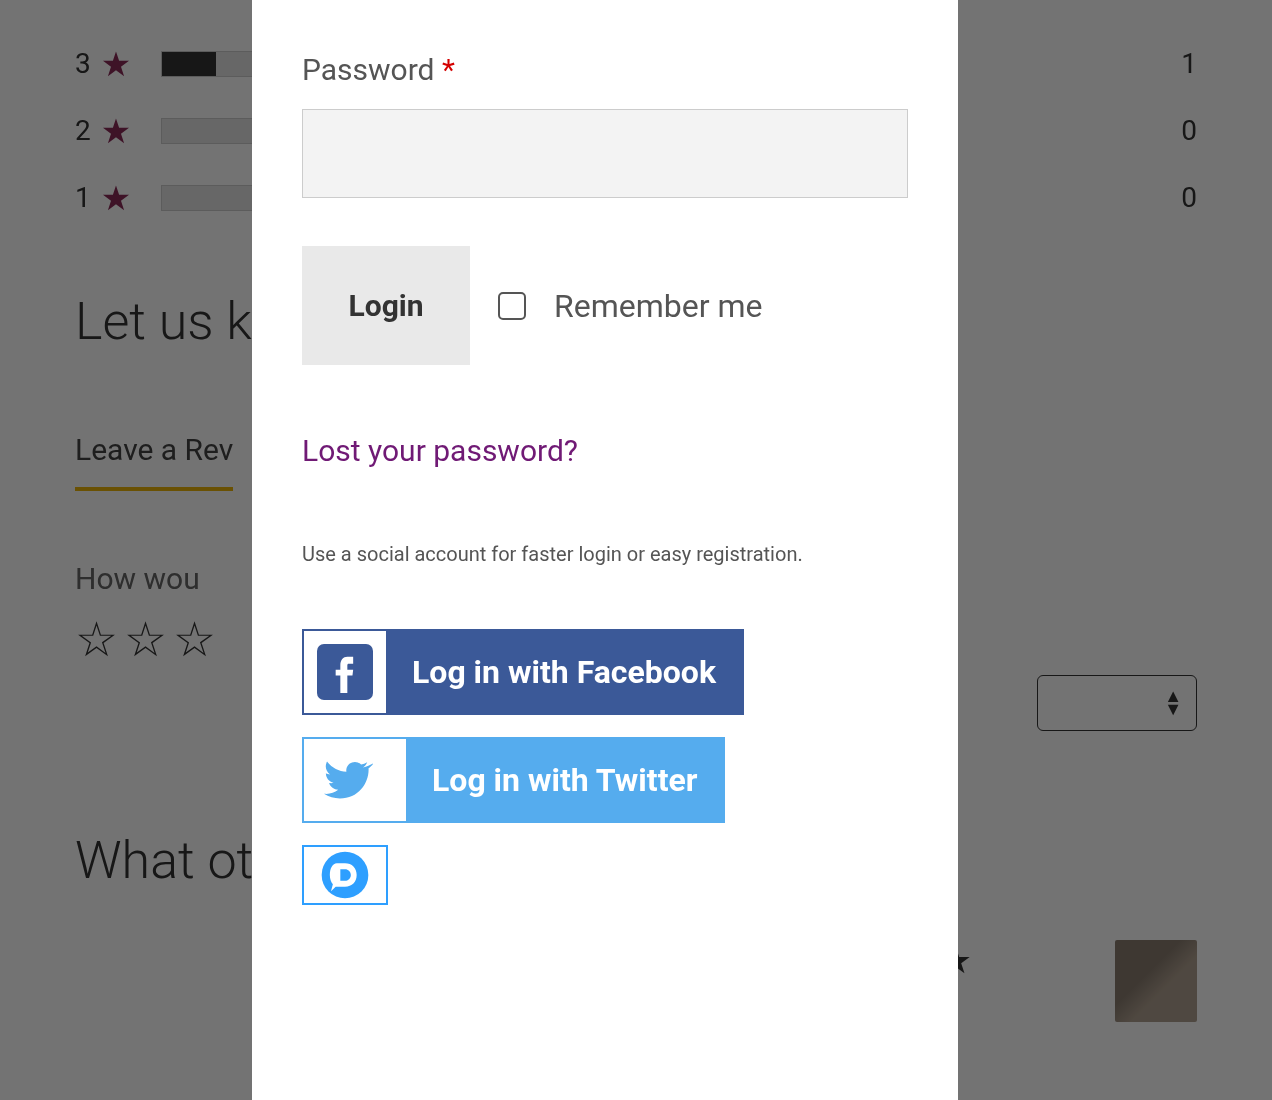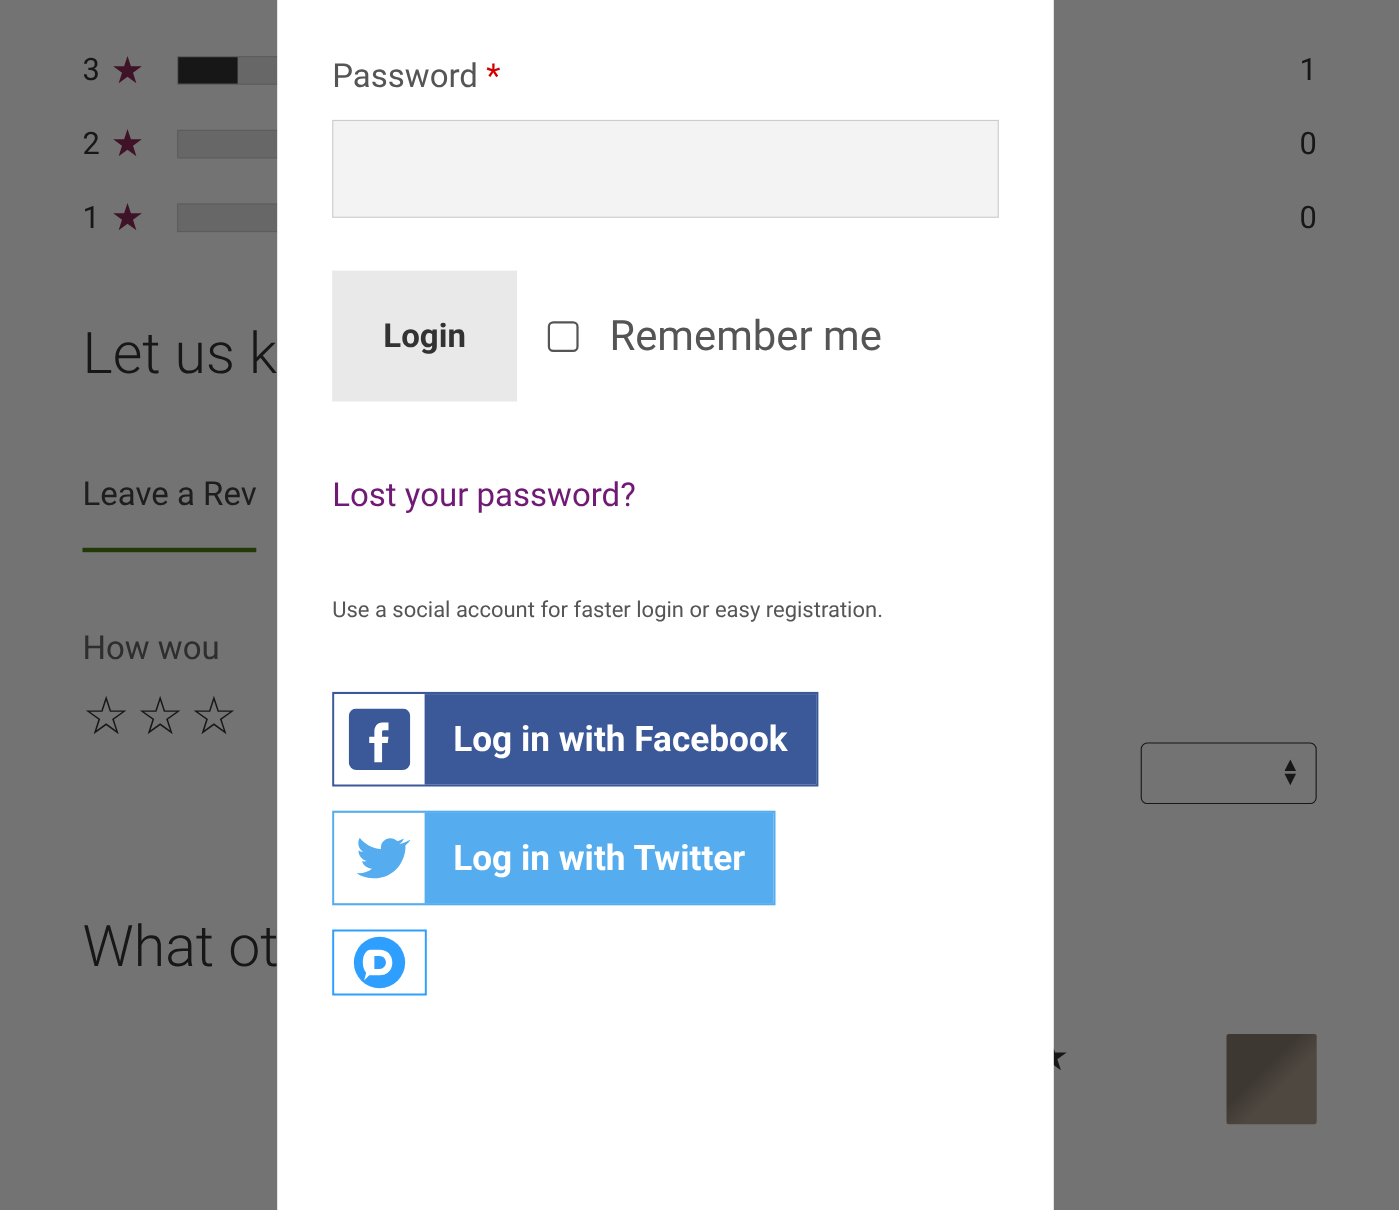--- a/index.html
+++ b/index.html
@@ -12,21 +12,21 @@
     }
     .rating-row { display: flex; align-items: center; justify-content: space-between; height: 67px; font-size: 28px; color: #333; }
     .rating-left { display: flex; align-items: center; gap: 10px; }
     .rating-num { font-size: 28px; color: #333; }
     .rating-star { color: #8a2a57; font-size: 34px; }
     .rating-count { font-size: 28px; color: #333; }
     .rating-bar-bg { width: 110px; height: 26px; background: #e5e5e5; border: 1px solid #ccc; margin-left: 20px; }
     .rating-bar-fill { background: #333; height: 100%; }
 
     h2.letus { margin-top: 60px; font-size: 52px; font-weight: 300; color: #333; }
-    .tab { margin-top: 80px; display: inline-block; font-size: 30px; color: #444; padding-bottom: 31px; border-bottom: 4px solid #4d7c0f; }
+    .tab { margin-top: 80px; display: inline-block; font-size: 30px; color: #444; padding-bottom: 20px; border-bottom: 4px solid #eab308; }
     .howwould { margin-top: 70px; font-size: 30px; color: #666; }
     .star-outline-row { margin-top: 15px; display: flex; gap: 6px; color: #333; font-size: 48px; }
 
     .select-box { position: absolute; right: 75px; top: 675px; width: 160px; height: 56px; border: 1px solid #333; border-radius: 6px; display: flex; align-items: center; justify-content: flex-end; padding-right: 14px; background: #fff; }
     .select-arrows { line-height: 0.7; font-size: 18px; color: #333; display: flex; flex-direction: column; }
 
     h2.whatot { position: absolute; left: 75px; top: 830px; font-size: 52px; font-weight: 300; color: #333; }
 
     .rev-star { position: absolute; right: 300px; top: 940px; font-size: 36px; color: #333; }
     .avatar { position: absolute; right: 75px; top: 940px; width: 82px; height: 82px; background: linear-gradient(135deg,#8a7d70 40%,#b0a090 60%); border-radius: 2px; }
@@ -35,33 +35,33 @@
     .overlay { position: absolute; inset: 0; background: rgba(0,0,0,0.55); }
     .modal { position: absolute; left: 252px; top: 0; width: 706px; min-height: 1100px; background: #fff; padding: 0 50px; }
 
     .field-label { font-size: 30px; color: #555; margin-top: 52px; }
     .required { color: #d40000; }
     .input { width: 100%; height: 89px; border: 1px solid #ccc; background: #f3f3f3; margin-top: 22px; font-size: 28px; padding: 0 16px; }
 
     .login-row { display: flex; align-items: center; gap: 28px; margin-top: 48px; }
     .login-btn { width: 168px; height: 119px; border: none; background: #e9e9e9; font-size: 30px; font-weight: 700; color: #333; cursor: pointer; }
     .check { width: 28px; height: 28px; border: 2px solid #555; border-radius: 5px; background: #fff; appearance: none; cursor: pointer; }
-    .remember-label { font-size: 38px; color: #555; }
+    .remember-label { font-size: 32px; color: #555; }
 
     .lost { display: inline-block; margin-top: 68px; font-size: 30px; color: #701a75; text-decoration: none; }
 
     .social-text { margin-top: 70px; font-size: 20px; color: #555; line-height: 1.65; }
 
     .social-btn { margin-top: 22px; display: flex; align-items: stretch; border: 2px solid; width: max-content; cursor: pointer; }
     .social-btn.first { margin-top: 58px; }
     .social-icon { width: 82px; display: flex; align-items: center; justify-content: center; background: #fff; }
     .social-label { padding: 0 26px; display: flex; align-items: center; font-size: 32px; font-weight: 700; color: #fff; height: 82px; }
 
     .fb { border-color: #3b5998; } .fb .social-label { background: #3b5998; }
-    .tw { border-color: #55acee; } .tw .social-label { background: #55acee; }
+    .tw { border-color: #55acee; gap: 20px; } .tw .social-label { background: #55acee; }
     .dq { border-color: #2e9fff; } .dq .social-label { background: #2e9fff; }
 
     svg { display: block; }
   </style>
 </head>
 <body>
 
 <div class="background">
   <div class="ratings" style="margin-top: 10px;">
       <div class="rating-row">

